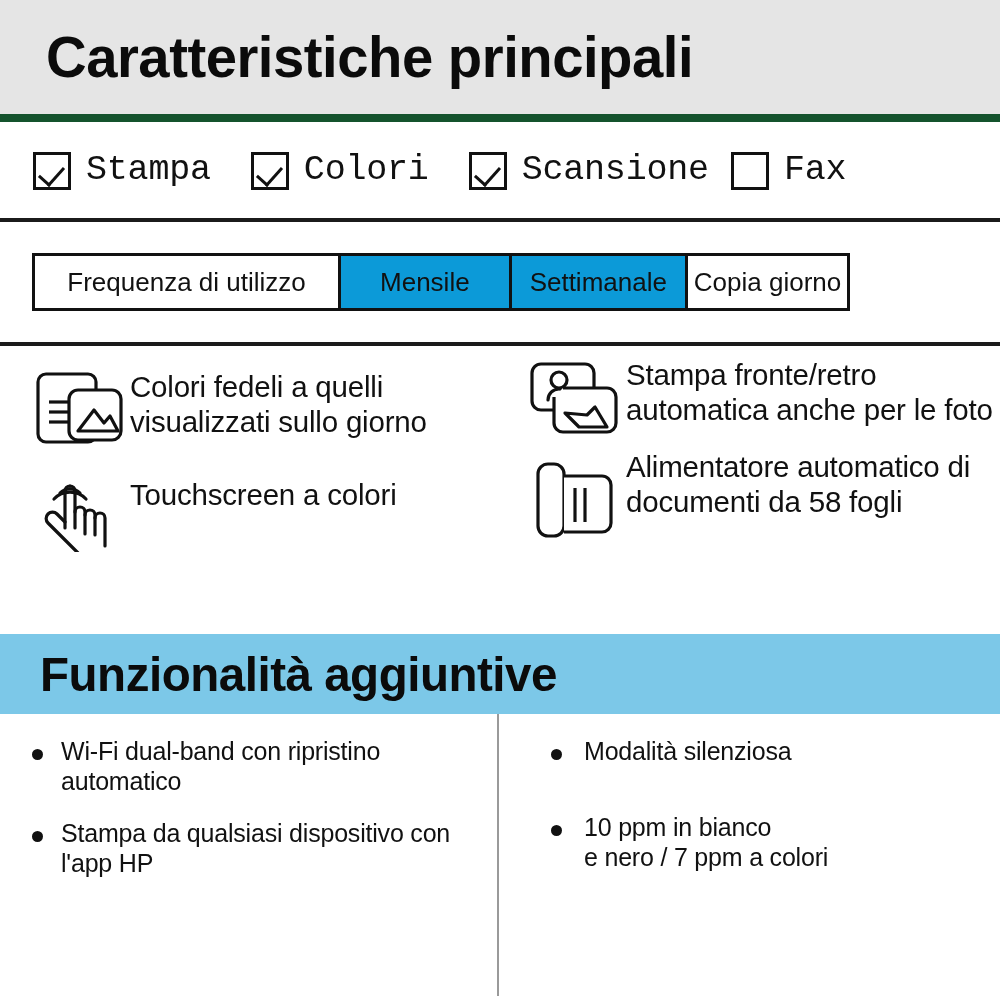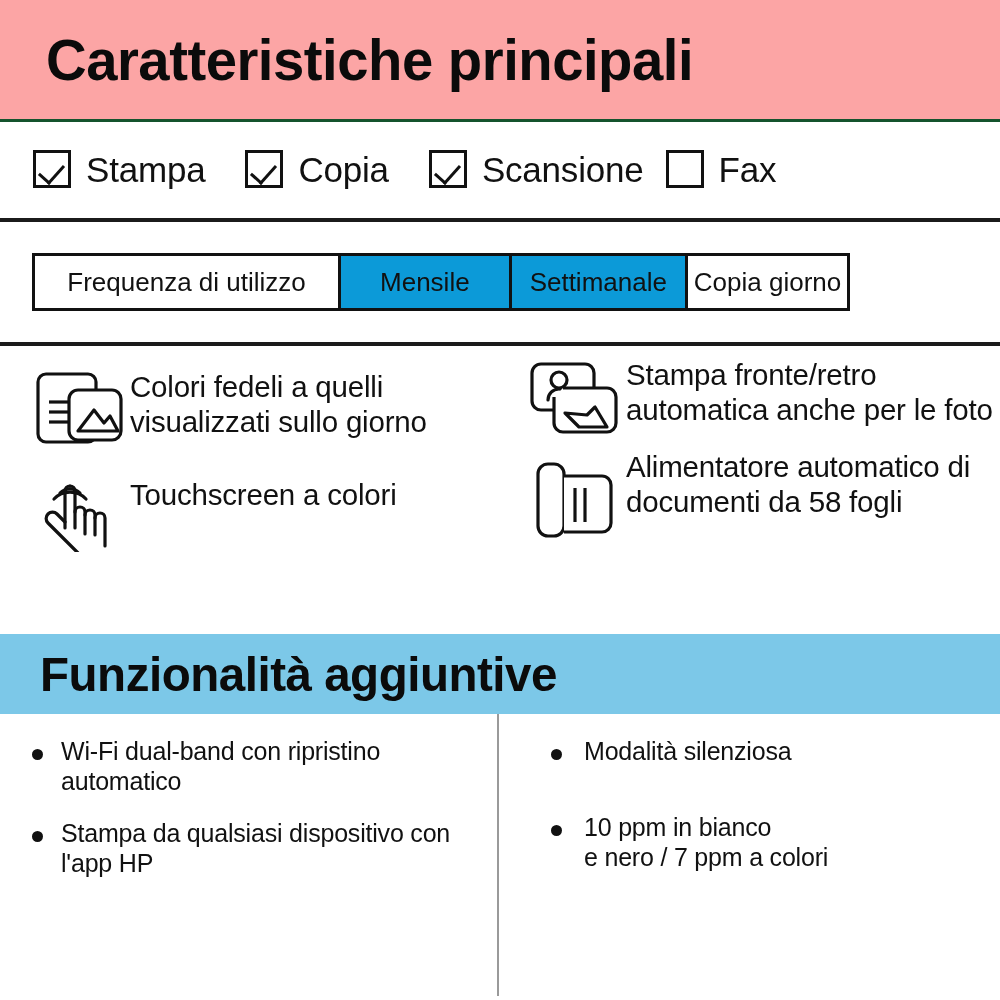--- a/index.html
+++ b/index.html
@@ -8,43 +8,43 @@
     background: #ffffff;
     font-family: "Liberation Sans", sans-serif;
     color: #111111;
     overflow: hidden;
   }
   .sheet { position: relative; width: 1000px; height: 1000px; background:#fff; }
 
   
   .hdr-primary {
     height: 122px;
-    background: #fca5a5;
+    background: #e5e5e5;
     display: flex; align-items: center;
     padding-left: 46px;
-    border-bottom: 3px solid #14532d;
+    border-bottom: 8px solid #14532d;
   }
   .hdr-primary .title {
     font-size: 58px;
     font-weight: 700;
     letter-spacing: -0.5px;
     color: #0b0b0b;
     line-height: 1;
     transform: scaleX(0.97);
     transform-origin: left center;
   }
 
   
   .checkrow {
     height: 100px;
     display: flex; align-items: center;
     padding-left: 33px;
     border-bottom: 4px solid #1b1b1b;
   }
-  .chk-item { display: flex; align-items: flex-start; }
+  .chk-item { display: flex; align-items: flex-end; font-family: Liberation Mono, monospace; }
   .chk-item + .chk-item { margin-left: 40px; }
   .chk-box {
     width: 38px; height: 38px;
     border: 3px solid #111;
     position: relative;
     flex: none;
     background: #fff;
   }
   .chk-box.checked::after {
     content: "";
@@ -174,21 +174,21 @@
 
   <div class="checkrow">
 
     <div class="chk-item">
       <span class="chk-box checked"></span>
       <span class="chk-label">Stampa</span>
     </div>
 
     <div class="chk-item">
       <span class="chk-box checked"></span>
-      <span class="chk-label">Copia</span>
+      <span class="chk-label">Colori</span>
     </div>
 
     <div class="chk-item">
       <span class="chk-box checked"></span>
       <span class="chk-label">Scansione</span>
     </div>
 
     <div class="chk-item" style="margin-left:22px">
       <span class="chk-box"></span>
       <span class="chk-label">Fax</span>

